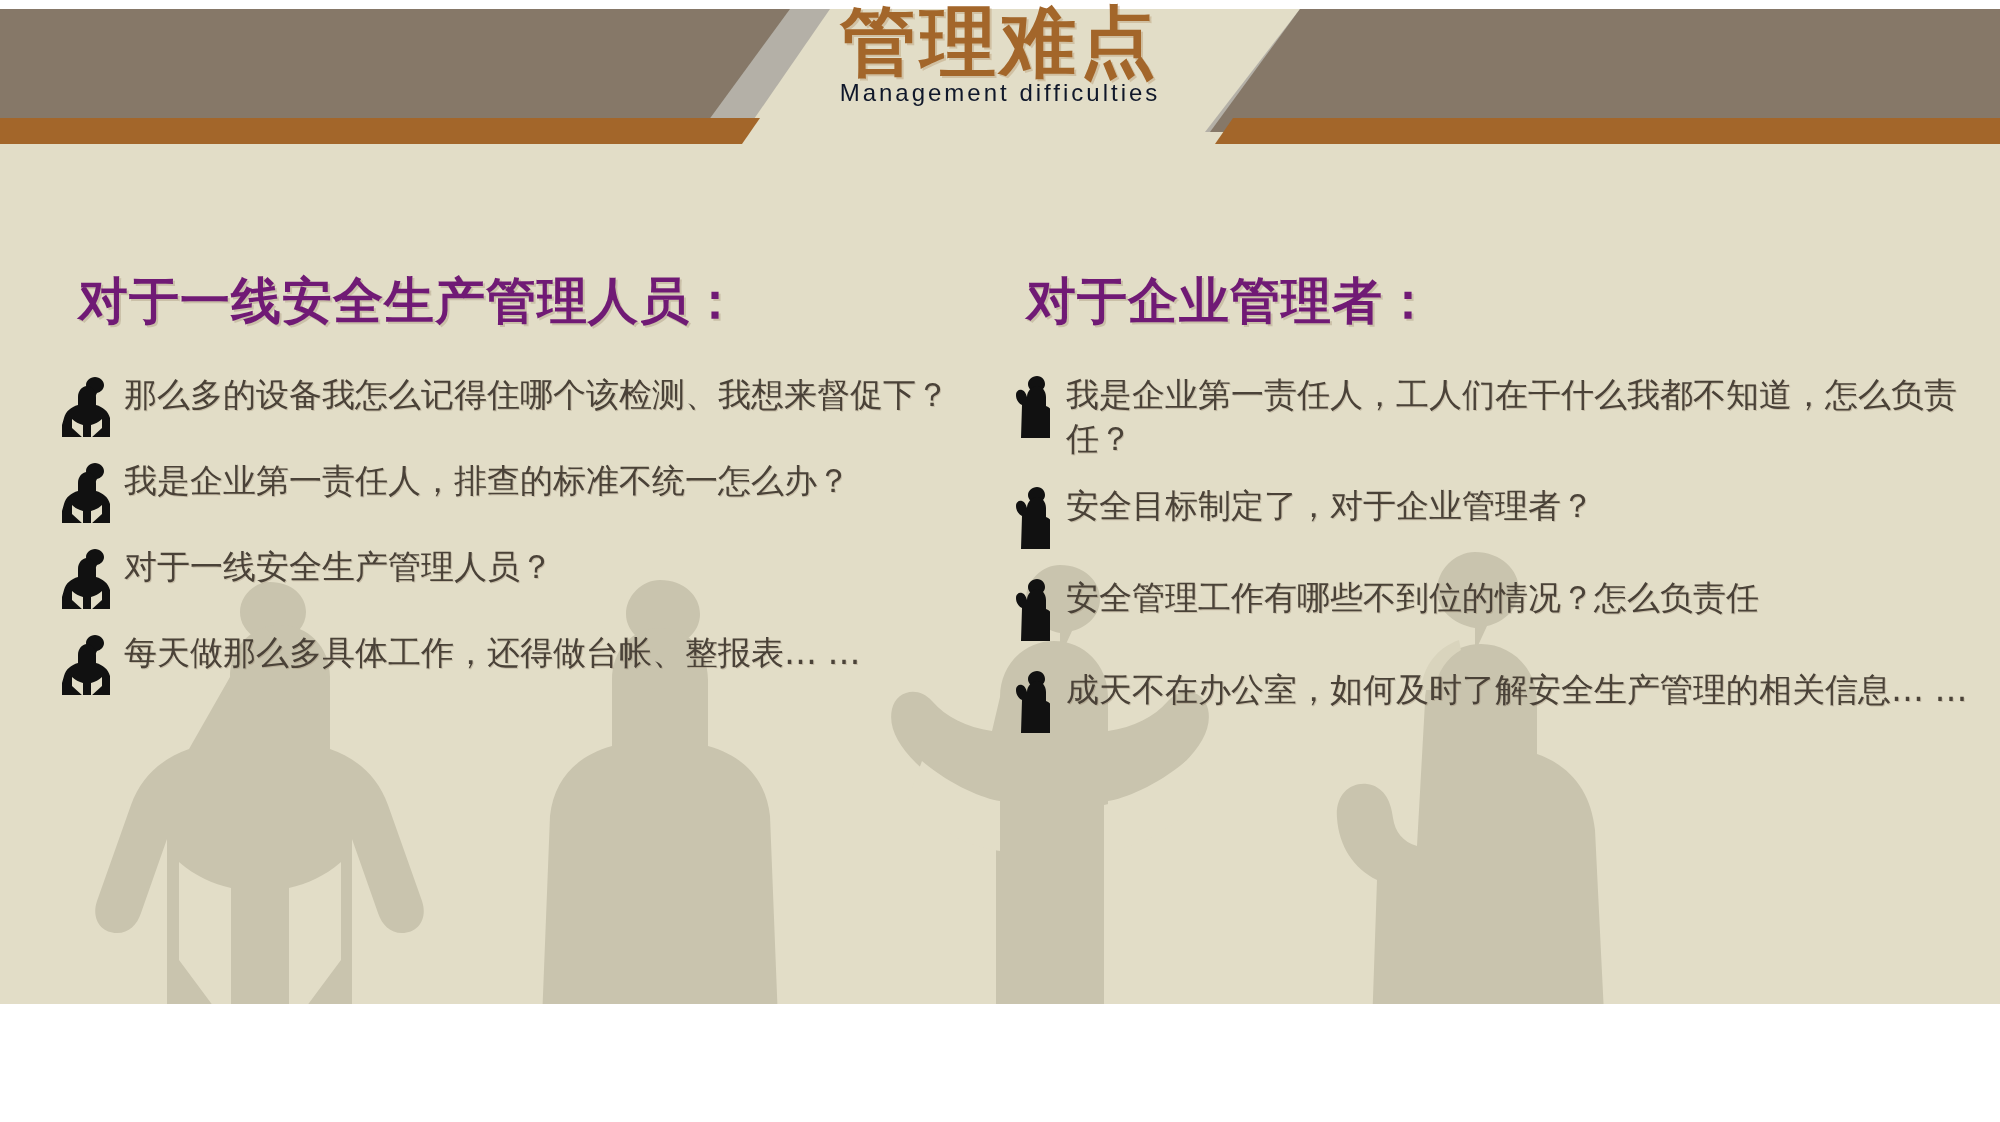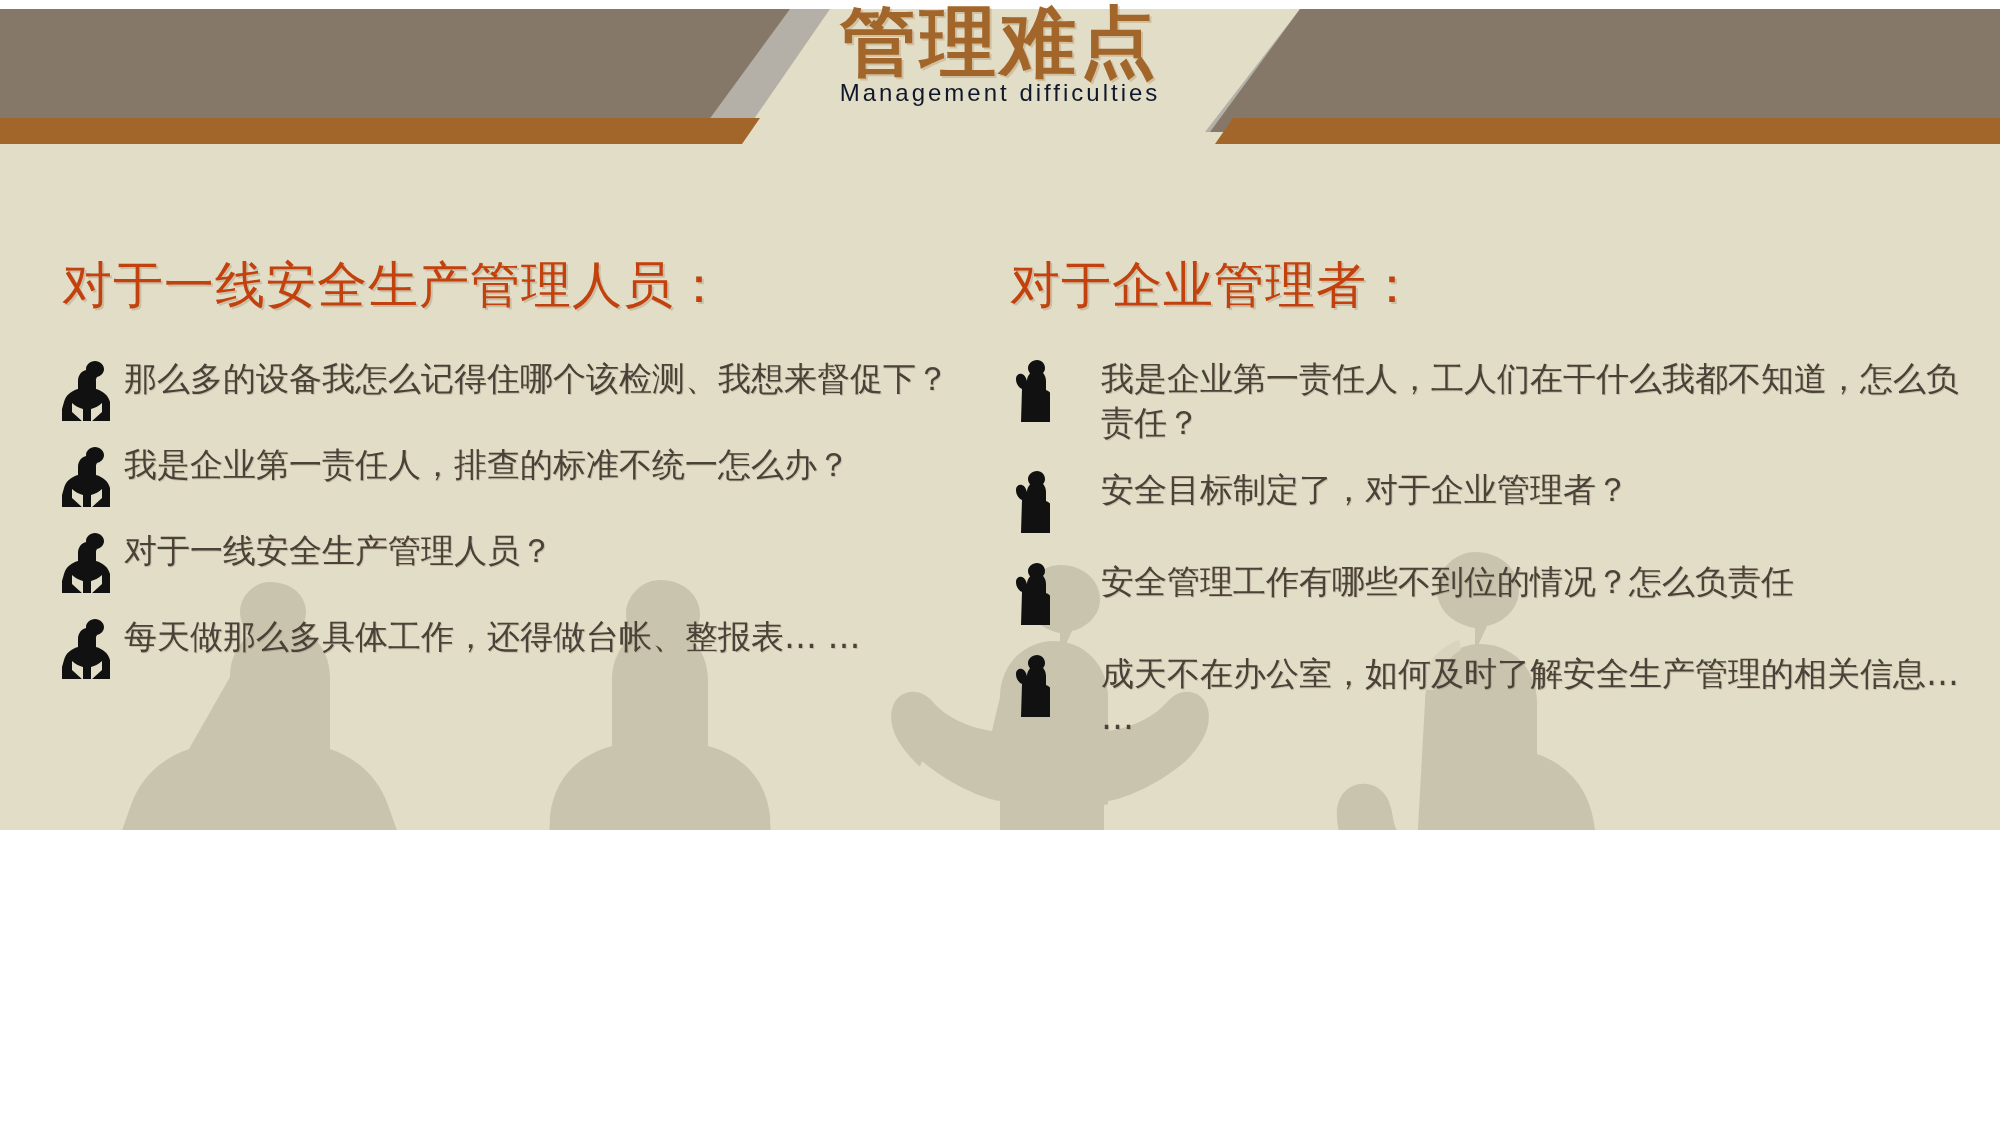--- a/index.html
+++ b/index.html
@@ -7,21 +7,21 @@
     padding: 0;
     background: #ffffff;
   }
   body {
     font-family: "Liberation Sans", "DejaVu Sans", sans-serif;
   }
 
   #slide {
     position: relative;
     width: 2000px;
-    height: 830px;
+    height: 1004px;
     background: #e2ddc7;
     overflow: hidden;
   }
 
   
   .top-sliver {
     position: absolute;
     left: 0; top: 0;
     width: 2000px; height: 9px;
     background: #ffffff;
@@ -136,24 +136,24 @@
   }
   .column {
     position: absolute;
     top: 0;
   }
   .col-left  { left: 62px;  width: 930px; }
   .col-right { left: 1010px; width: 960px; }
 
   .col-heading {
     font-size: 50px;
-    font-weight: normal;
-    color: #c2410c;
+    font-weight: bold;
+    color: #701a75;
     letter-spacing: 1px;
-    margin: 0;
+    margin: 16px;
     padding-top: 120px;
     text-shadow: 2px 2px 0 rgba(120,92,58,0.22);
     font-family: "DejaVu Sans", "Liberation Sans", sans-serif;
     white-space: nowrap;
   }
 
   .bullet-list {
     list-style: none;
     margin: 0;
     padding: 0;
@@ -172,21 +172,21 @@
     margin-top: 2px;
   }
   .bullet-icon svg { display: block; }
   .bullet-text {
     font-size: 33px;
     line-height: 1.32;
     color: #4a4238;
     font-family: "DejaVu Sans", "Liberation Sans", sans-serif;
     text-shadow: 1px 1px 0 rgba(140,120,95,0.30);
   }
-  .col-right .bullet-item { margin-bottom: 24px; gap: 35px; }
+  .col-right .bullet-item { margin-bottom: 24px; }
   .col-right .bullet-icon { width: 40px; height: 66px; margin-right: 16px; }
 </style>
 </head>
 <body>
 
 <div id="slide">
 
   <div class="top-sliver"></div>
 
   <div class="banner">

